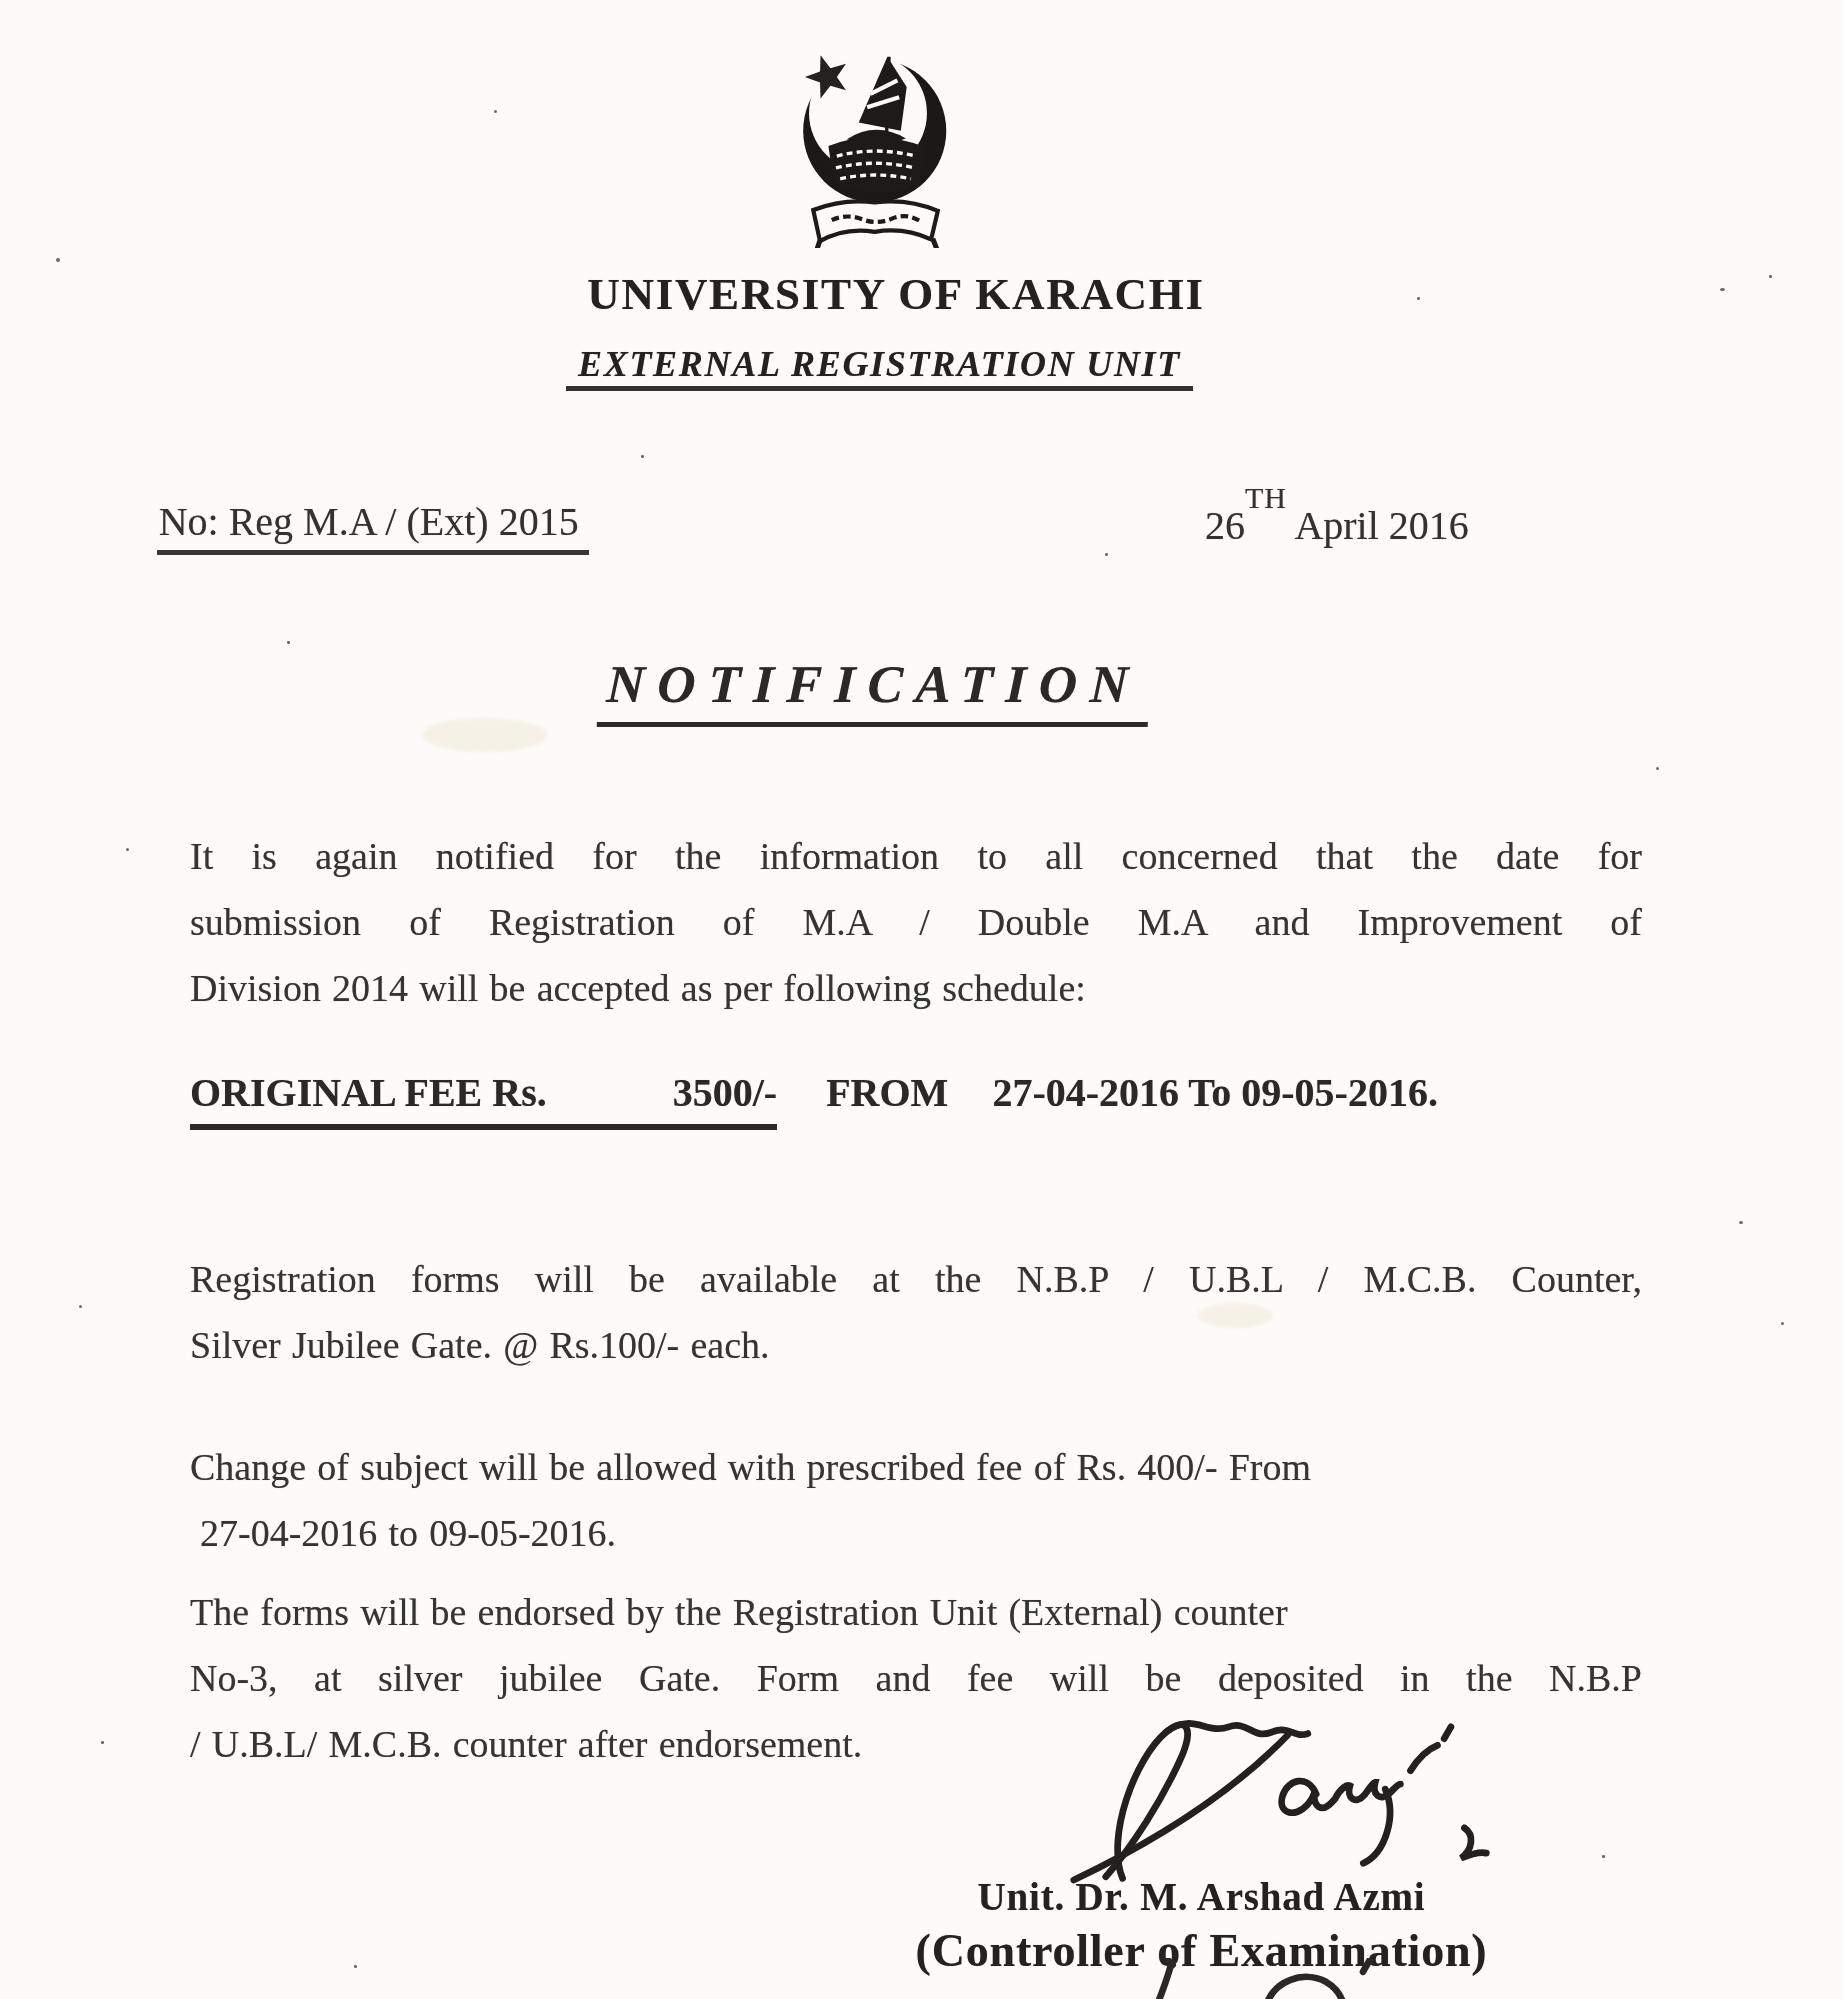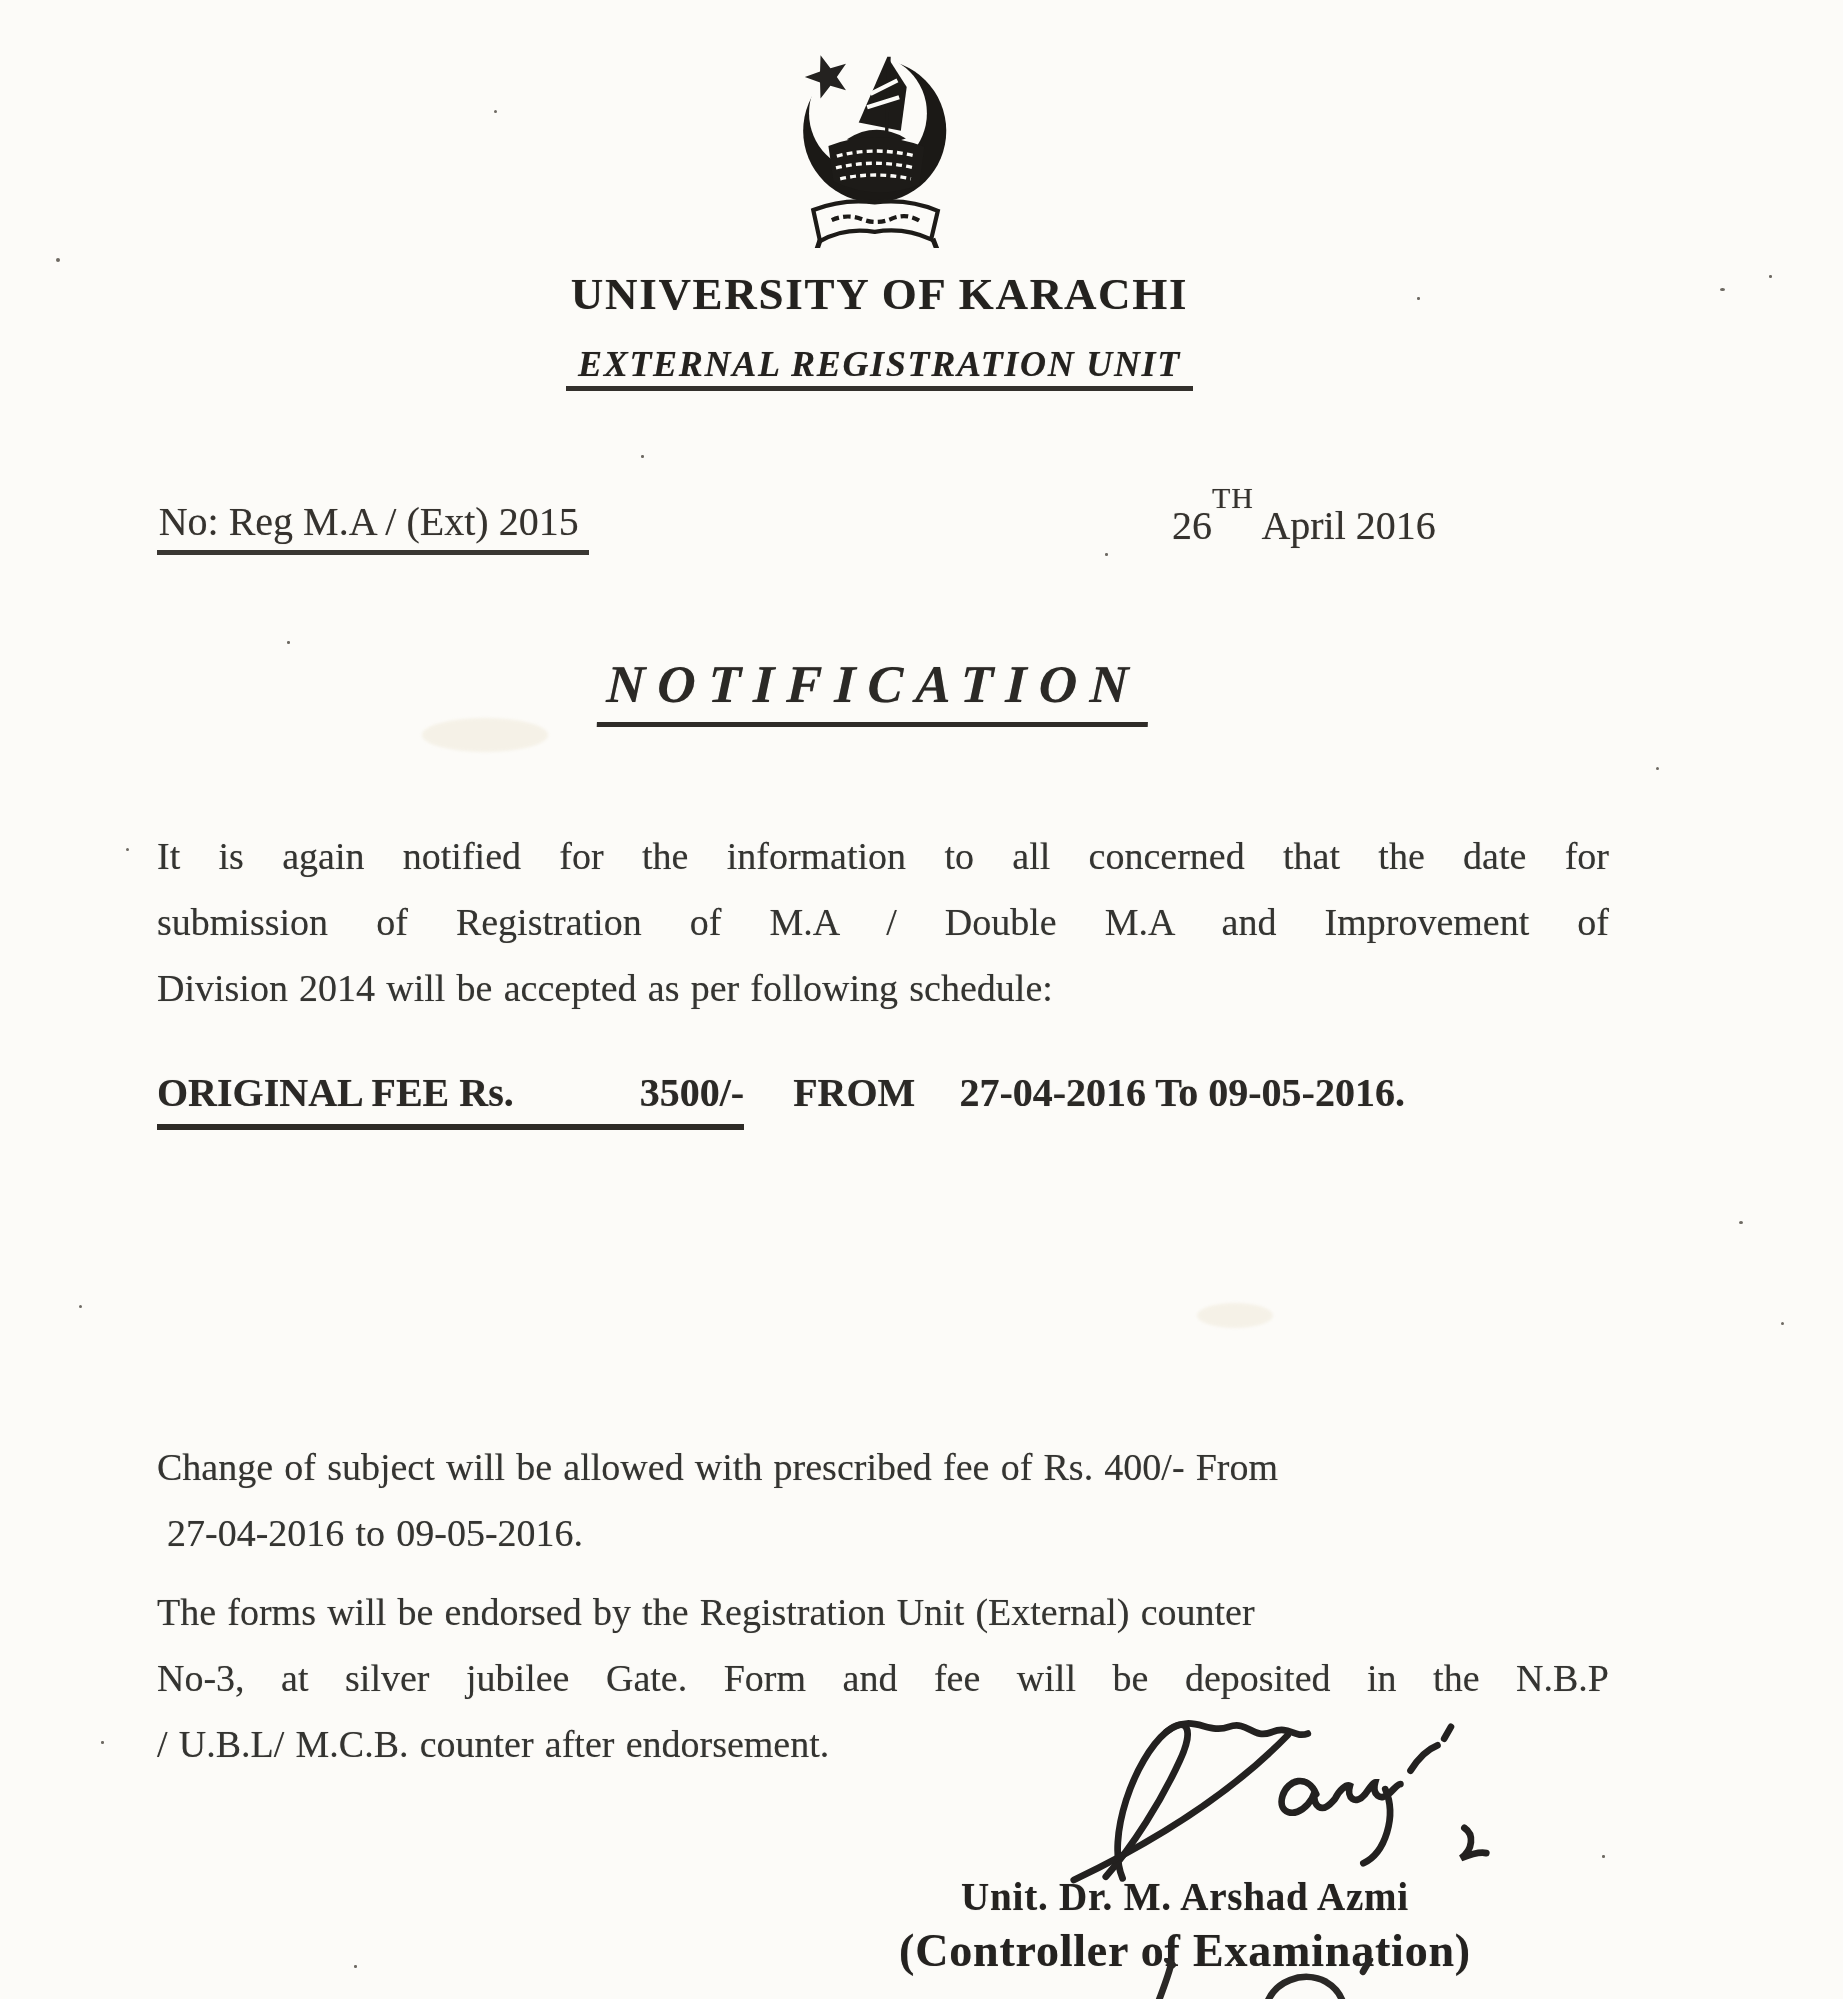--- a/index.html
+++ b/index.html
@@ -5,21 +5,21 @@
   html,body{margin:0;padding:0;background:#f4f2ee;}
   .page{
     position:relative;
     width:1843px;height:1999px;
     margin:0 auto;
     background:#fcfbf8;
     overflow:hidden;
     font-family:"Liberation Serif","DejaVu Serif",serif;
     color:#2e2c29;
   }
-  .ink{ text-shadow:0 0 0.8px rgba(45,42,38,.45); }
+  .ink{ text-shadow:0 0 0.8px rgba(45,42,38,.45);padding-left:33px; }
 
   
   .logo-wrap{position:absolute;left:788px;top:44px;width:181px;height:204px;}
   .center-band{position:absolute;left:0;top:268px;width:1759px;text-align:center;}
   .uni-title{
     font-size:45px;font-weight:bold;letter-spacing:1.7px;color:#24221f;
   }
   .unit-title{
     display:inline-block;margin-top:6.7px;
     font-size:36px;font-weight:bold;font-style:italic;letter-spacing:1.7px;color:#24221f;
@@ -115,20 +115,24 @@
   <div class="p ink" style="top:823px;">
     <span class="ln j">It is again notified for the information to all concerned that the date for</span>
     <span class="ln j">submission of Registration of M.A / Double M.A and Improvement of</span>
     <span class="ln">Division 2014 will be accepted as per following schedule:</span>
   </div>
 
   <div class="fee-line ink">
     <span class="fee-underl"><span>ORIGINAL FEE Rs.</span><span class="gap1"></span><span>3500/-</span></span><span class="gap2"></span><span>FROM</span><span class="gap3"></span><span>27-04-2016 To 09-05-2016.</span>
   </div>
 
+  <div class="p ink" style="top:1246px;">
+    <span class="ln j">Registration forms will be available at the N.B.P / U.B.L / M.C.B. Counter,</span>
+    <span class="ln">Silver Jubilee Gate. @ Rs.100/- each.</span>
+  </div>
 
   <div class="p ink" style="top:1434px;">
     <span class="ln">Change of subject will be allowed with prescribed fee of Rs. 400/- From</span>
     <span class="ln" style="padding-left:10px;">27-04-2016 to 09-05-2016.</span>
   </div>
 
   <div class="p ink" style="top:1579px;">
     <span class="ln">The forms will be endorsed by the Registration Unit (External) counter</span>
     <span class="ln j">No-3, at silver jubilee Gate. Form and fee will be deposited in the N.B.P</span>
     <span class="ln">/ U.B.L/ M.C.B. counter after endorsement.</span>

